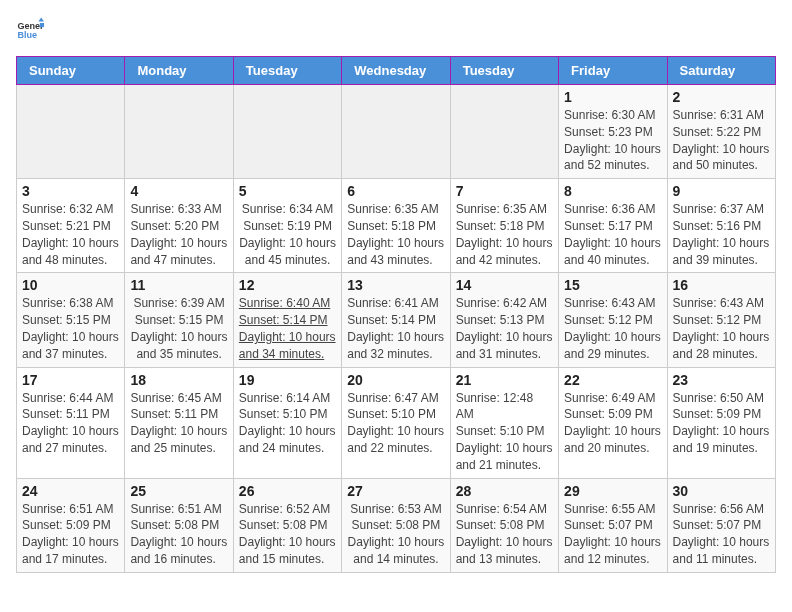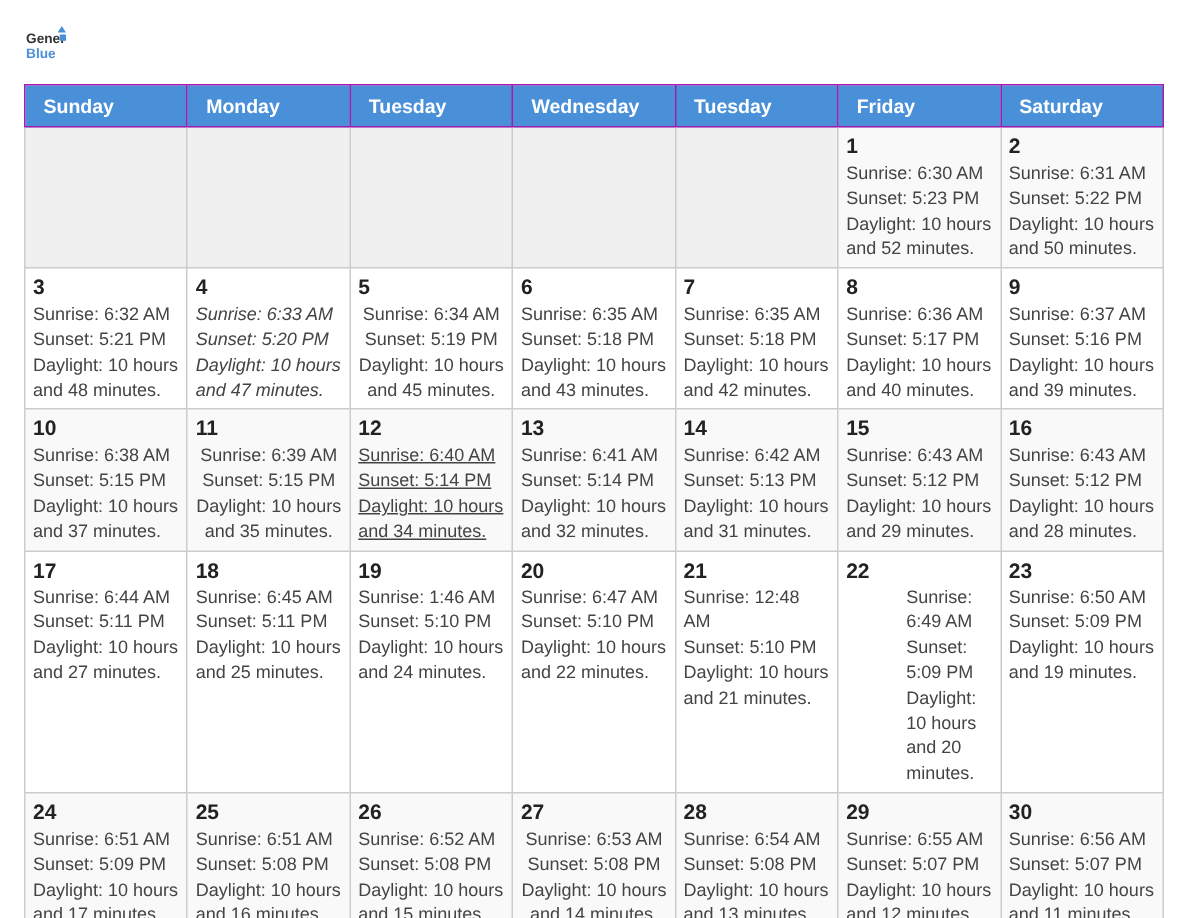--- a/index.html
+++ b/index.html
@@ -139,21 +139,21 @@
       <tr>
         <td>
           <span class="day-number">3</span>
           <div class="day-detail" style="white-space: pre-line;">Sunrise: 6:32 AM
 Sunset: 5:21 PM
 Daylight: 10 hours
 and 48 minutes.</div>
         </td>
         <td>
           <span class="day-number">4</span>
-          <div class="day-detail" style="white-space: pre-line; font-style: italic;">Sunrise: 6:33 AM
+          <div class="day-detail" style="white-space: pre-line;">Sunrise: 6:33 AM
 Sunset: 5:20 PM
 Daylight: 10 hours
 and 47 minutes.</div>
         </td>
         <td>
           <span class="day-number">5</span>
           <div class="day-detail" style="white-space: pre-line; text-align: center;">Sunrise: 6:34 AM
 Sunset: 5:19 PM
 Daylight: 10 hours
 and 45 minutes.</div>
@@ -248,42 +248,42 @@
         </td>
         <td>
           <span class="day-number">18</span>
           <div class="day-detail" style="white-space: pre-line;">Sunrise: 6:45 AM
 Sunset: 5:11 PM
 Daylight: 10 hours
 and 25 minutes.</div>
         </td>
         <td>
           <span class="day-number">19</span>
-          <div class="day-detail" style="white-space: pre-line;">Sunrise: 1:46 AM
+          <div class="day-detail" style="white-space: pre-line;">Sunrise: 6:14 AM
 Sunset: 5:10 PM
 Daylight: 10 hours
 and 24 minutes.</div>
         </td>
         <td>
           <span class="day-number">20</span>
           <div class="day-detail" style="white-space: pre-line;">Sunrise: 6:47 AM
 Sunset: 5:10 PM
 Daylight: 10 hours
 and 22 minutes.</div>
         </td>
         <td>
           <span class="day-number">21</span>
           <div class="day-detail" style="white-space: pre-line;">Sunrise: 12:48 AM
 Sunset: 5:10 PM
 Daylight: 10 hours
 and 21 minutes.</div>
         </td>
         <td>
           <span class="day-number">22</span>
-          <div class="day-detail" style="white-space: pre-line; margin-left: 40px;">Sunrise: 6:49 AM
+          <div class="day-detail" style="white-space: pre-line;">Sunrise: 6:49 AM
 Sunset: 5:09 PM
 Daylight: 10 hours
 and 20 minutes.</div>
         </td>
         <td>
           <span class="day-number">23</span>
           <div class="day-detail" style="white-space: pre-line;">Sunrise: 6:50 AM
 Sunset: 5:09 PM
 Daylight: 10 hours
 and 19 minutes.</div>

